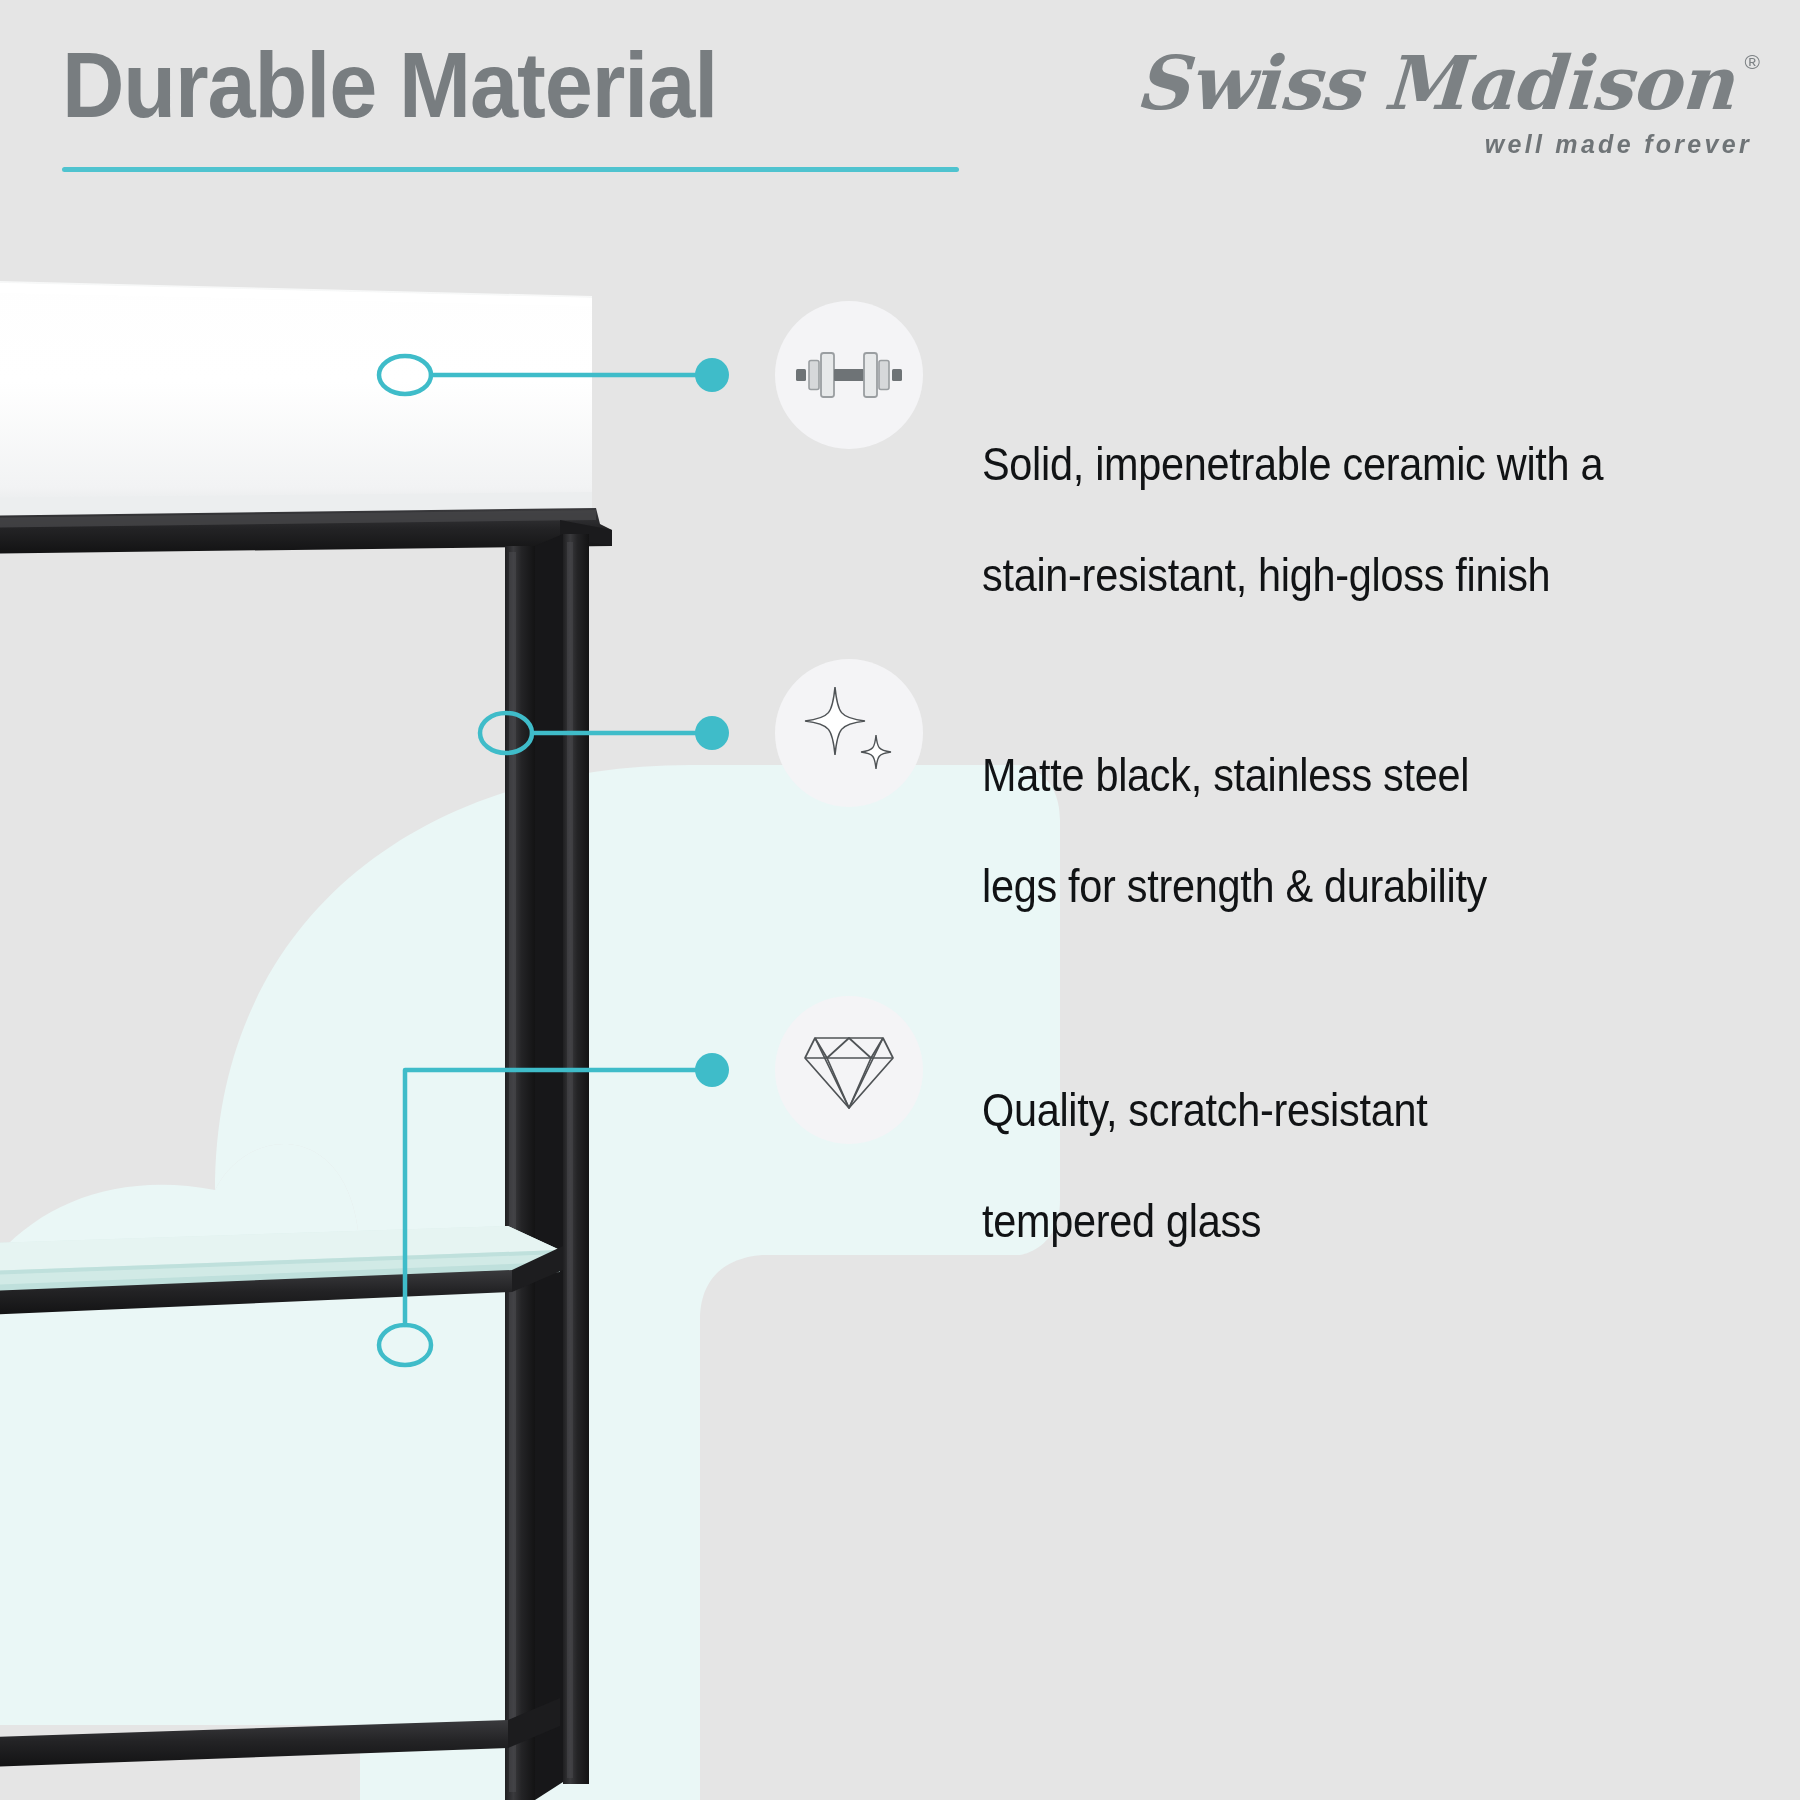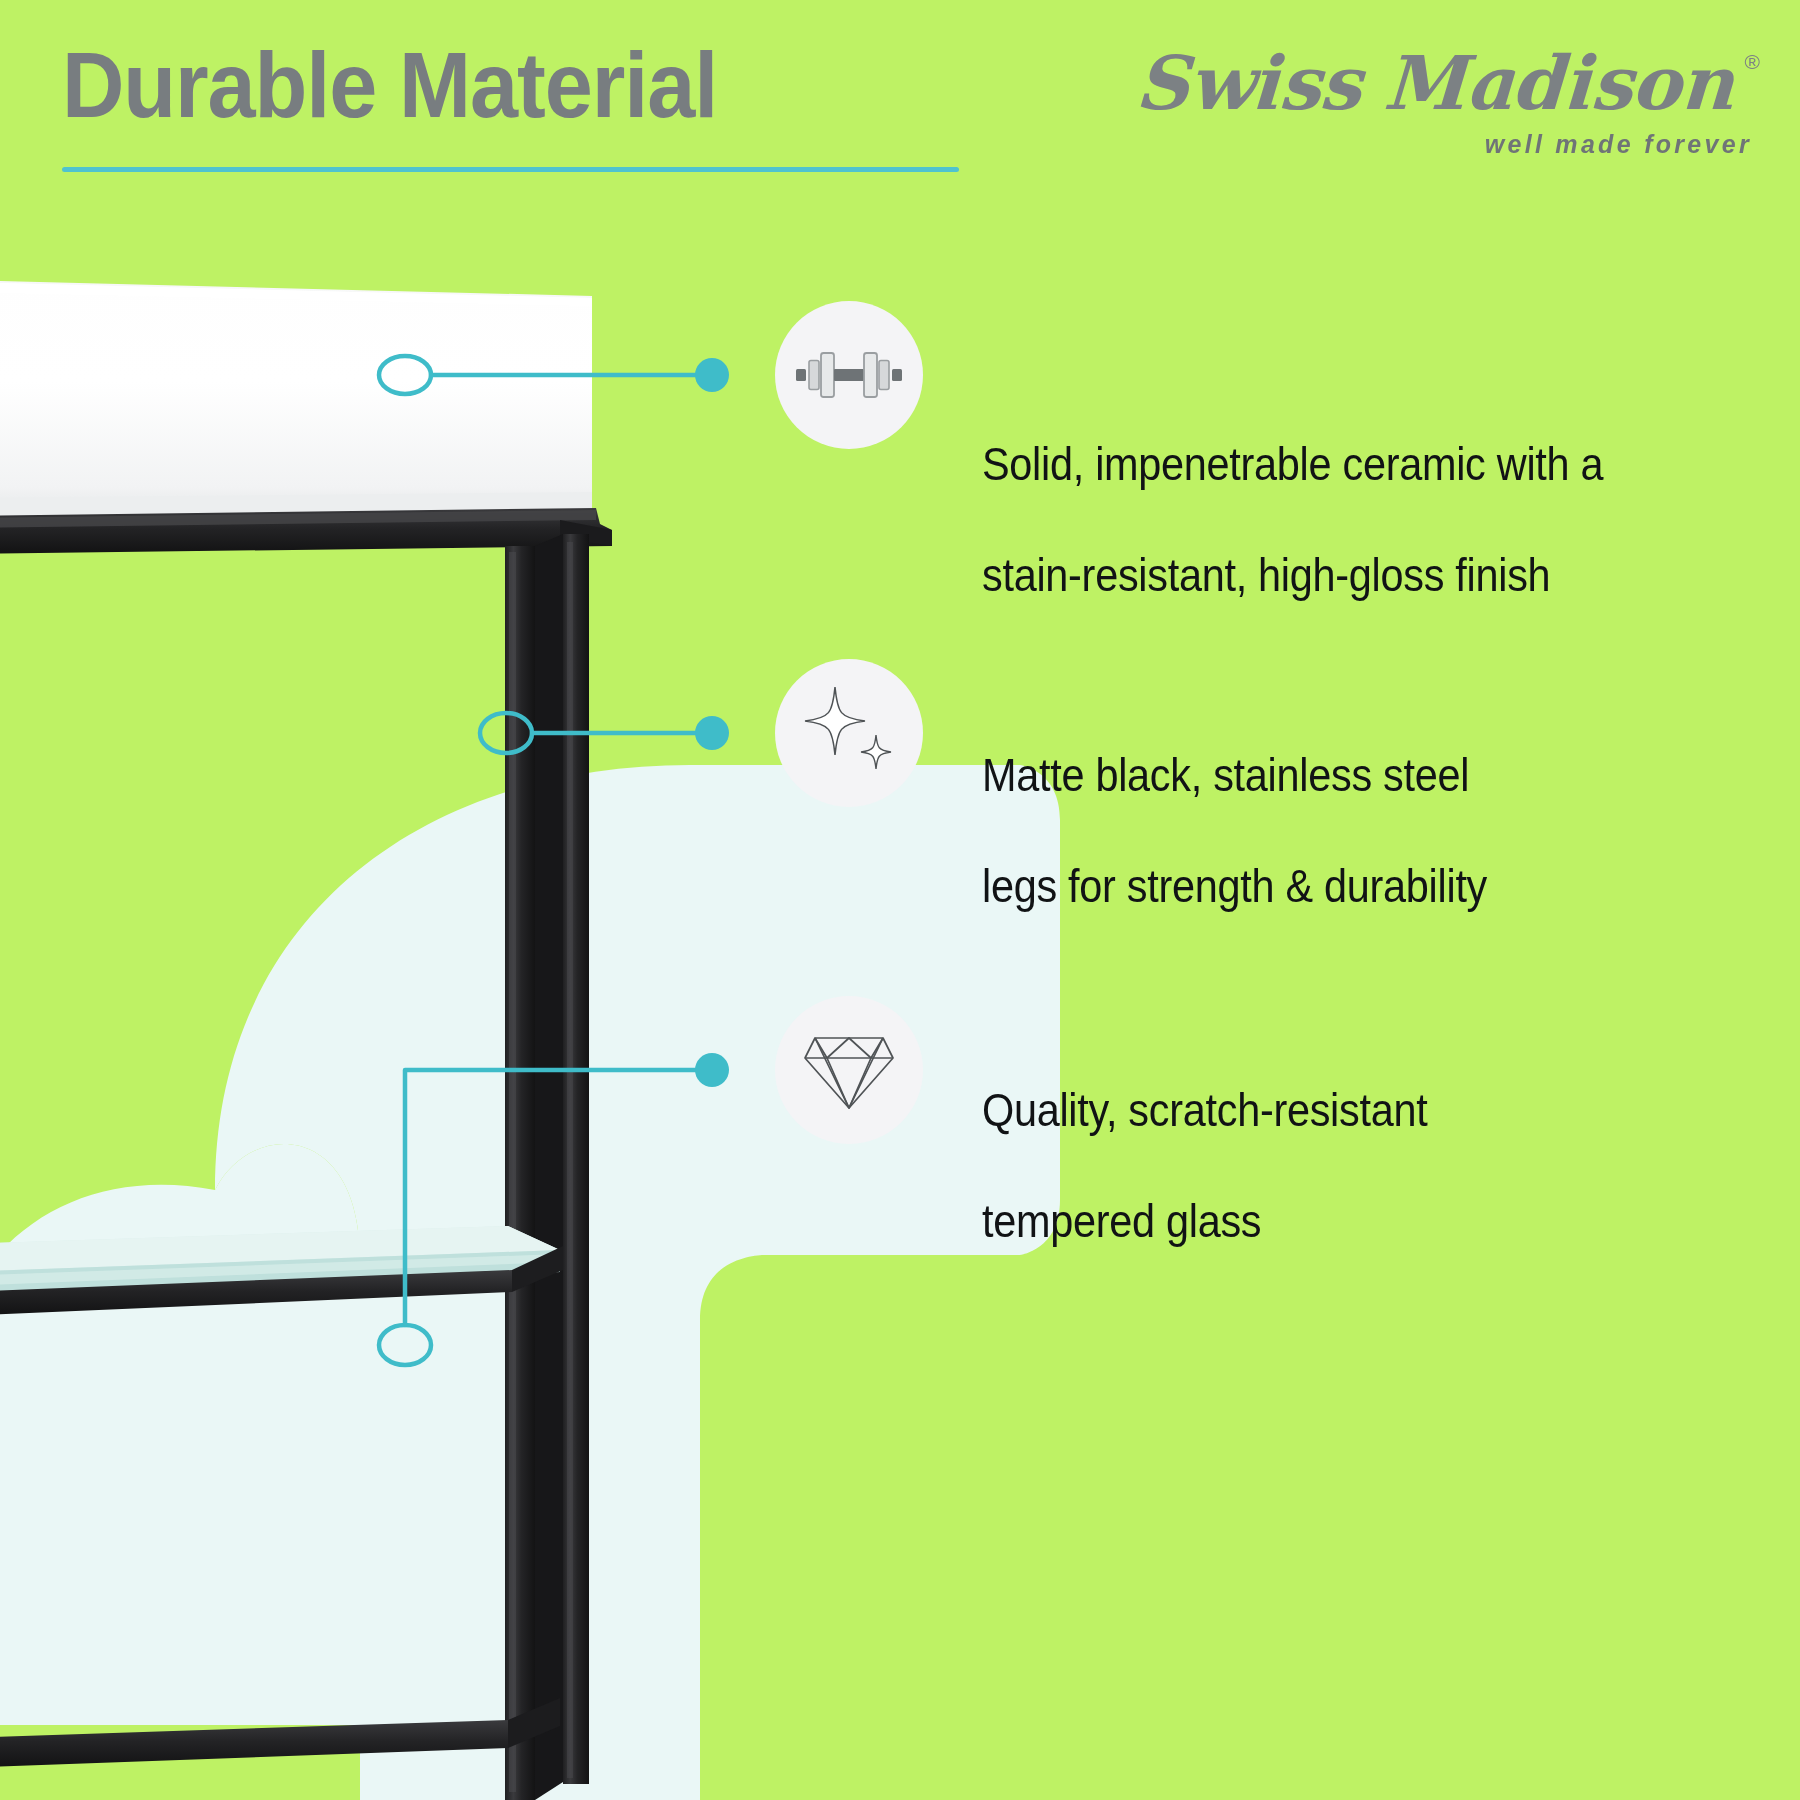--- a/index.html
+++ b/index.html
@@ -2,21 +2,21 @@
 <html><head>
 <meta charset="utf-8">
 <title>Durable Material</title>
 <style>
   html,body{margin:0;padding:0;background:#ffffff;}
   body{
     width:1800px;height:1800px;position:relative;overflow:hidden;
     font-family:"Liberation Sans","DejaVu Sans",sans-serif;
     -webkit-font-smoothing:antialiased;
   }
-  .stage{position:absolute;inset:0;width:1800px;height:1800px;background:#bef264;}
+  .stage{position:absolute;inset:0;width:1800px;height:1800px;background:#e5e5e5;}
 
   
   #page-title{
     position:absolute;left:62px;top:36px;
     font-family:"Liberation Sans","DejaVu Sans",sans-serif;
     font-weight:bold;font-size:93px;line-height:1.06;
     color:#787d80;letter-spacing:-1.2px;
     transform:scaleX(.93);transform-origin:left top;
     white-space:nowrap;
   }

